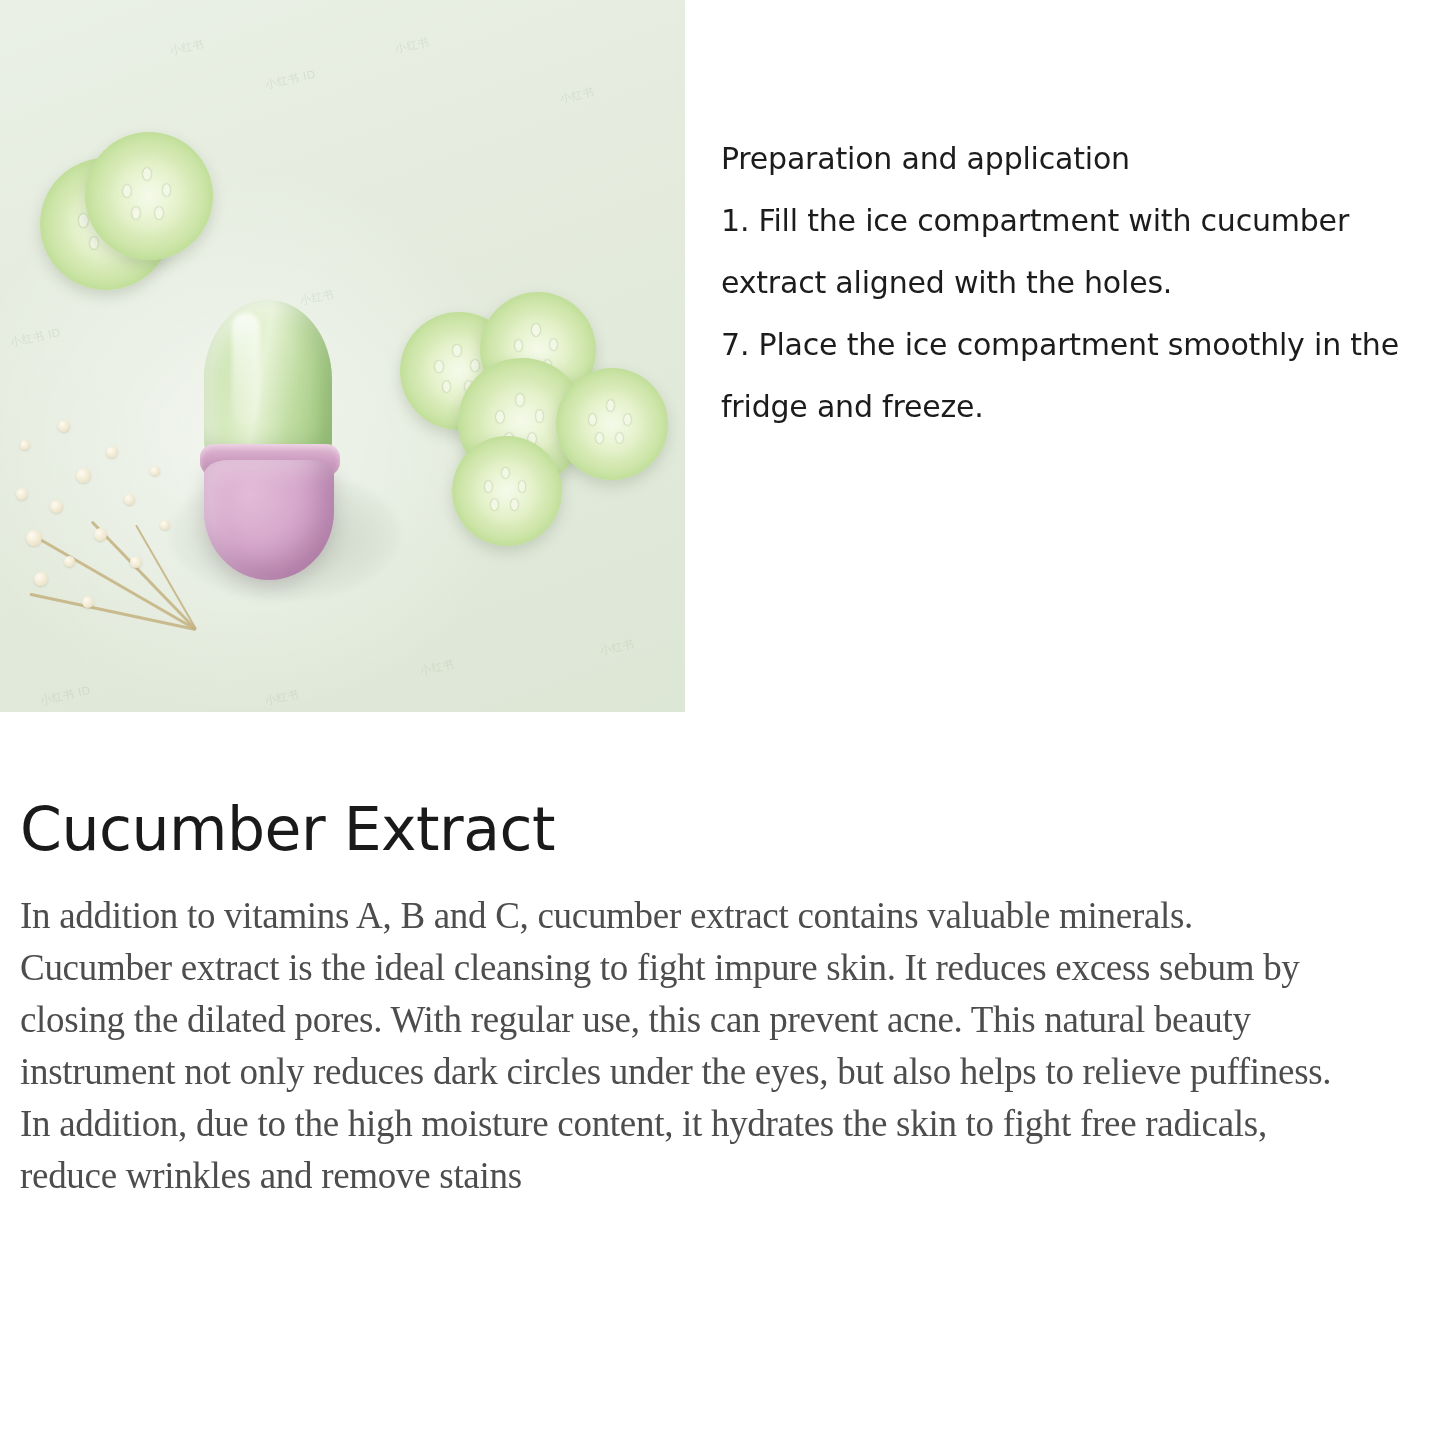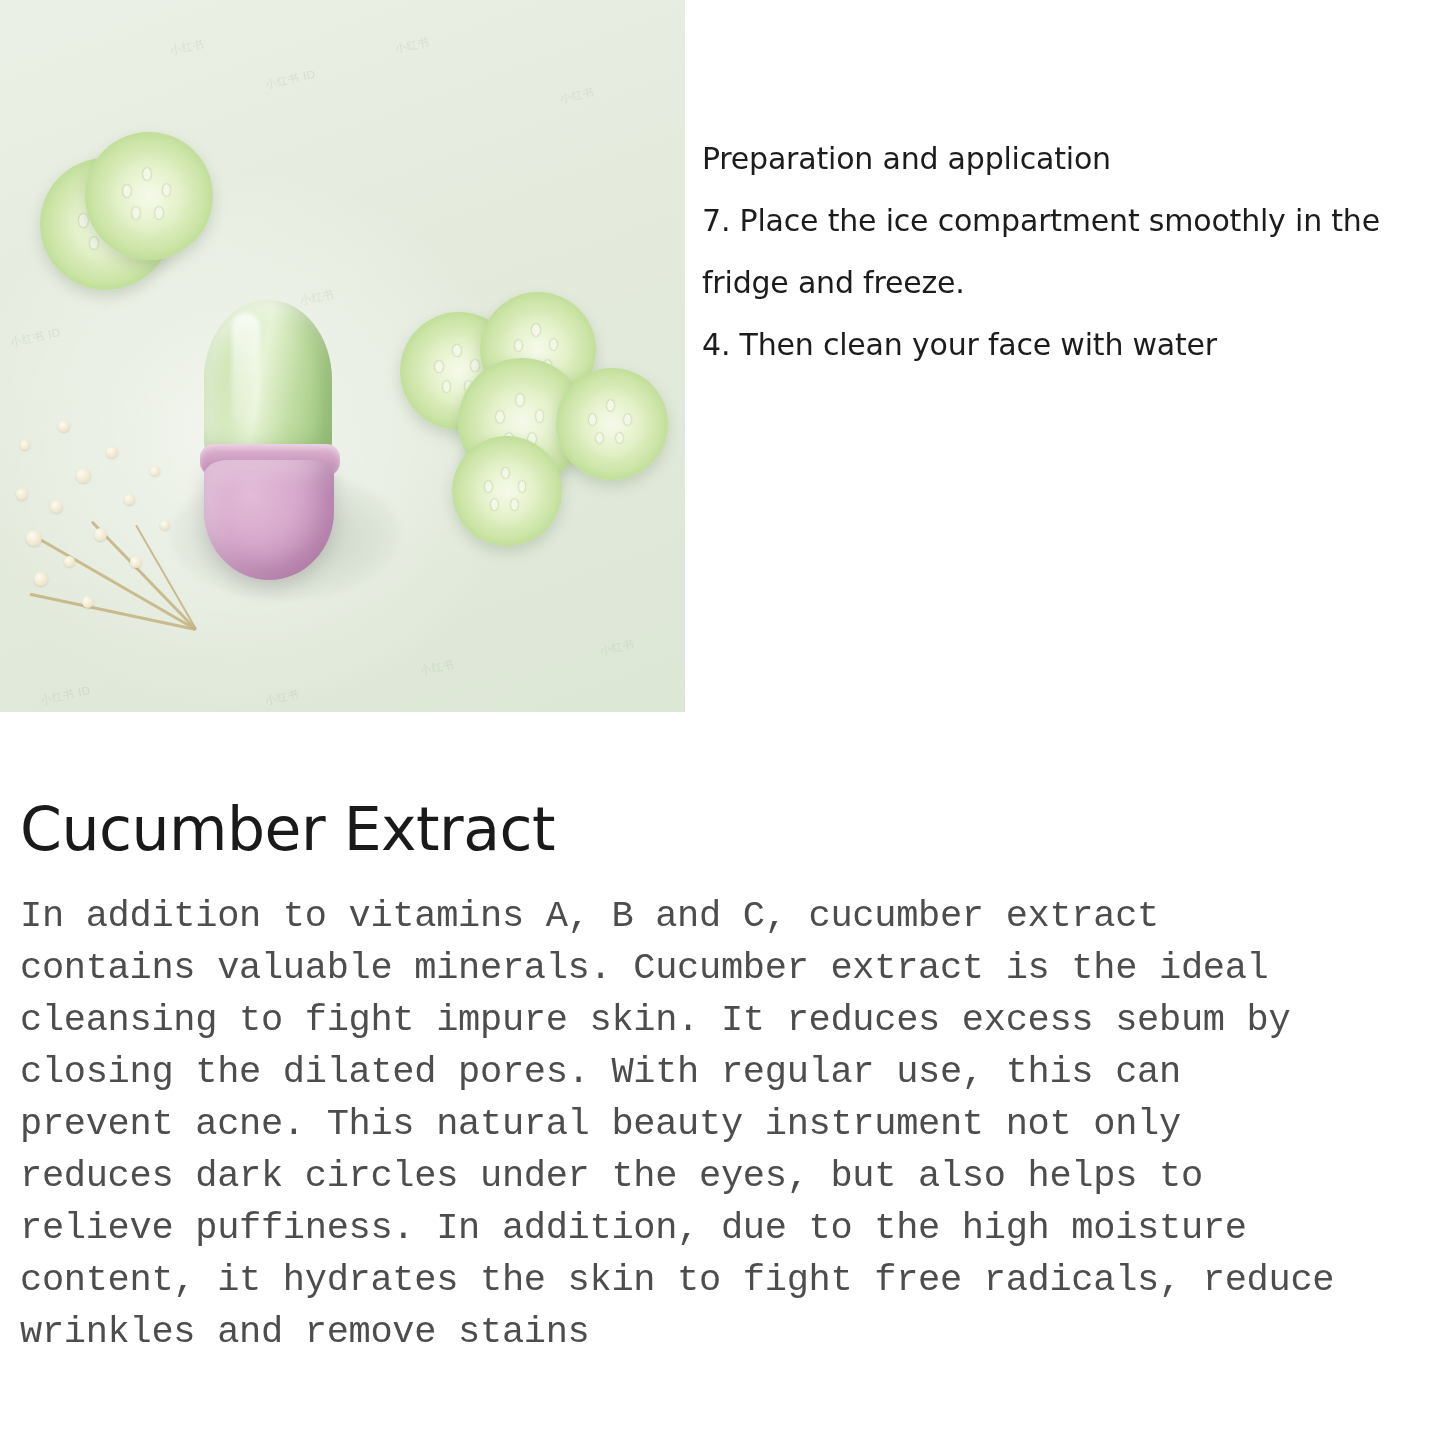--- a/index.html
+++ b/index.html
@@ -139,21 +139,21 @@
   .bud {
     position: absolute;
     border-radius: 50%;
     background: radial-gradient(circle at 35% 35%, #fdfaf0, #efe7cf 60%, #ddd2b4 100%);
     box-shadow: 0 1px 2px rgba(140,130,100,0.25);
   }
 
   
   .instructions {
     flex: 1 1 auto;
-    padding: 128px 28px 0 17px;
+    padding: 128px 28px 0 36px;
     box-sizing: border-box;
   }
   .instructions p {
     margin: 0;
     color: #1c1c1c;
     font-size: 30px;
     line-height: 62px;
     font-family: "DejaVu Sans", sans-serif;
     letter-spacing: -0.2px;
   }
@@ -175,21 +175,21 @@
     margin: 0 0 26px 0;
     letter-spacing: -0.5px;
     font-family: "DejaVu Sans", sans-serif;
   }
   .body-copy {
     color: #4d4d4d;
     font-size: 37px;
     line-height: 52px;
     margin: 0;
     letter-spacing: -0.3px;
-    font-family: Liberation Mono, monospace;
+    font-family: Liberation Serif, serif;
   }
 </style>
 </head>
 <body>
 
 <div class="page">
 
   <div class="top-section">
 
     <div class="photo">
@@ -296,22 +296,22 @@
       <div class="roller-shadow" style="left:170px; top:470px; width:230px; height:130px;"></div>
       <div class="roller-head" style="left:204px; top:300px; width:128px; height:160px;">
         <div class="gloss"></div>
       </div>
       <div class="roller-ring" style="left:200px; top:444px; width:140px; height:32px;"></div>
       <div class="roller-body" style="left:204px; top:460px; width:130px; height:120px;"></div>
     </div>
 
     <div class="instructions">
       <p>Preparation and application</p>
+      <p>1. Fill the ice compartment with cucumber extract aligned with the holes.</p>
       <p>7. Place the ice compartment smoothly in the fridge and freeze.</p>
-      <p>4. Then clean your face with water</p>
     </div>
   </div>
 
   <div class="content">
     <h1 class="heading">Cucumber Extract</h1>
     <p class="body-copy">In addition to vitamins A, B and C, cucumber extract contains valuable minerals. Cucumber extract is the ideal cleansing to fight impure skin. It reduces excess sebum by closing the dilated pores. With regular use, this can prevent acne. This natural beauty instrument not only reduces dark circles under the eyes, but also helps to relieve puffiness. In addition, due to the high moisture content, it hydrates the skin to fight free radicals, reduce wrinkles and remove stains</p>
   </div>
 
 </div>
 

